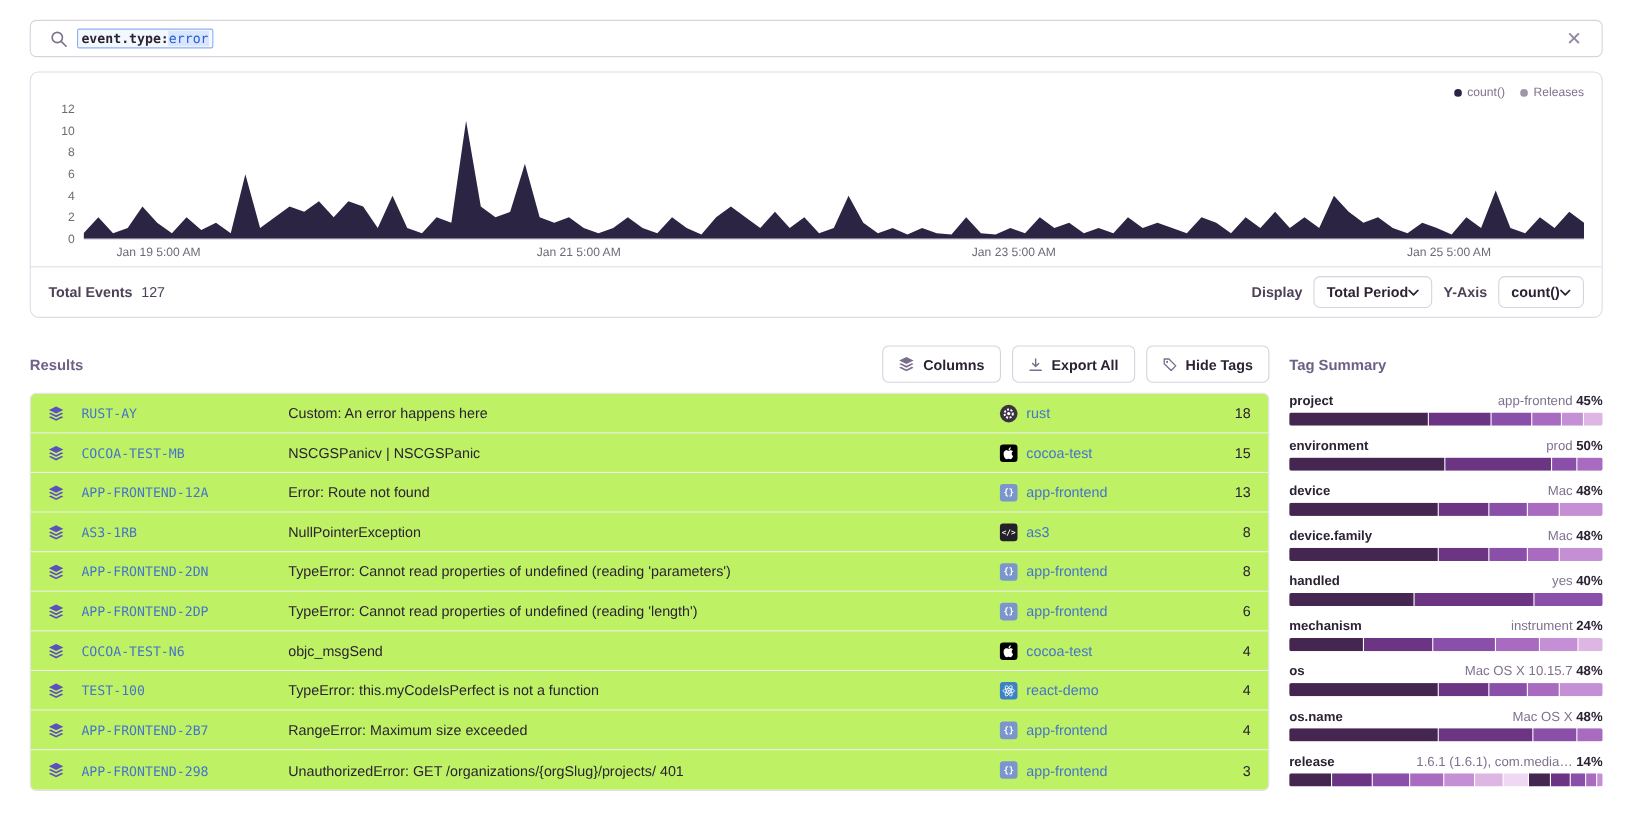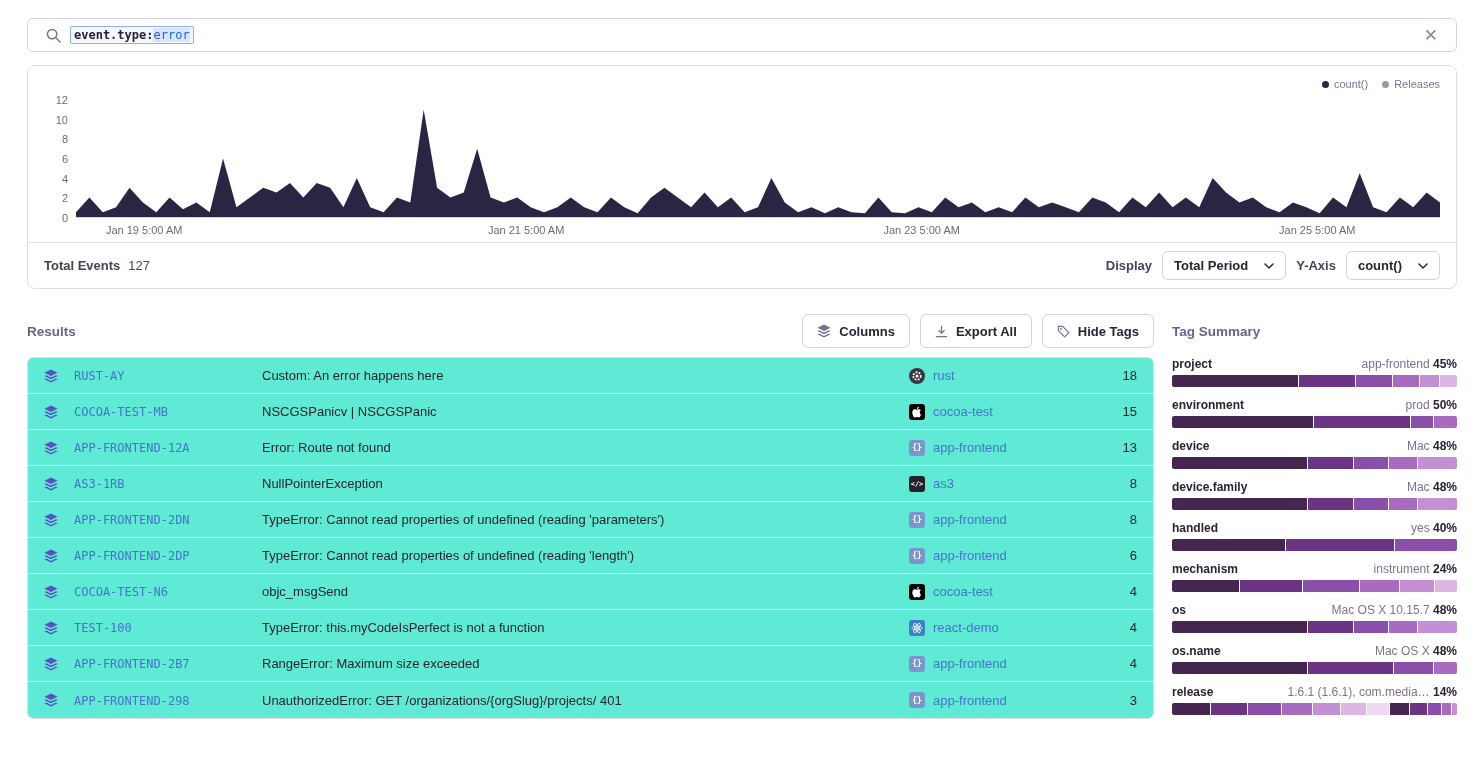--- a/index.html
+++ b/index.html
@@ -30,38 +30,38 @@
   .plot { flex:1; position:relative; min-width:0; }
   .plot svg { display:block; width:100%; height:118px; border-bottom:1px solid #d9d4e0; }
   .x-axis { position:relative; height:24px; font-size:11px; color:#6e6a75; }
   .x-tick { position:absolute; top:6px; transform:translateX(-50%); white-space:nowrap; }
   .chart-footer { display:flex; align-items:center; justify-content:space-between;
     border-top:1px solid #e4dfe9; padding:8px 16px; }
   .total-events { font-size:13px; color:#4d4158; }
   .total-label { font-weight:700; margin-right:8px; }
   .footer-controls { display:flex; align-items:center; gap:10px; }
   .ctl-label { font-weight:700; color:#4d4158; }
-  .dropdown { display:flex; align-items:center; gap:16px; border:1px solid #d8d2de; border-radius:6px;
+  .dropdown { display:flex; align-items:center; gap:0; border:1px solid #d8d2de; border-radius:6px;
     padding:6px 11px; font-weight:700; color:#2b2233; background:#fff; font-size:13px; cursor:pointer; }
 
   
   .results-row { display:flex; margin-top:24px; gap:18px; align-items:flex-start; }
   .results-main { flex:1; min-width:0; }
   .results-header { display:flex; align-items:center; justify-content:space-between; height:36px; margin-bottom:8px; }
   .results-title, .tag-title { font-weight:700; color:#6e6187; font-size:13.5px; }
   .btn-group { display:flex; gap:10px; }
   .btn { display:flex; align-items:center; gap:8px; border:1px solid #d8d2de; border-radius:6px;
     background:#fff; padding:0 14px; height:34px; font-weight:700; font-size:13px; color:#2b2233;
     cursor:pointer; font-family:"Liberation Sans", sans-serif; }
   .btn-icon { display:flex; align-items:center; }
 
   .table { border:1px solid #e2dde8; border-radius:6px; overflow:hidden; background:#fff; }
   .thead { display:flex; align-items:center; height:40px; background:#fbfafc; border-bottom:1px solid #e2dde8;
     font-size:11px; font-weight:700; color:#80708f; letter-spacing:.4px; }
-  .trow { display:flex; align-items:center; height:36px; border-bottom:1px solid #f0edf3; font-size:13px; background:#5eead4; }
+  .trow { display:flex; align-items:center; height:36px; border-bottom:1px solid #f0edf3; font-size:13px; background:#bef264; }
   .trow:last-child { border-bottom:none; }
   .c-icon { width:46px; display:flex; justify-content:center; flex:none; }
   .c-issue { width:188px; flex:none; }
   .issue-link { font-family:"DejaVu Sans Mono", monospace; font-size:12px; color:#4674ca; cursor:pointer; }
   .c-title { flex:1; min-width:0; white-space:nowrap; overflow:hidden; text-overflow:ellipsis;
     color:#2b2233; padding-right:12px; }
   .c-project { width:158px; flex:none; display:flex; gap:8px; align-items:center; }
   .project-link { color:#4674ca; cursor:pointer; }
   .c-count { width:86px; flex:none; text-align:right; padding-right:16px; color:#2b2233; }
   .thead .c-count { display:flex; justify-content:flex-end; align-items:center; gap:3px; }

